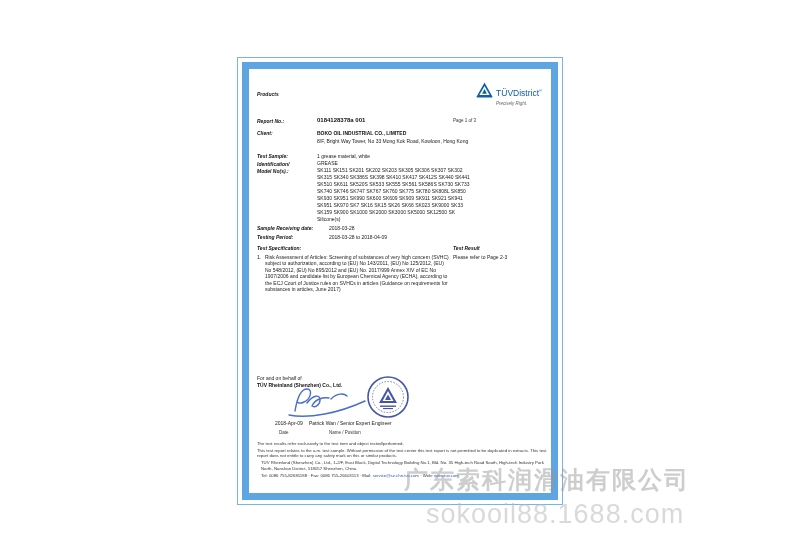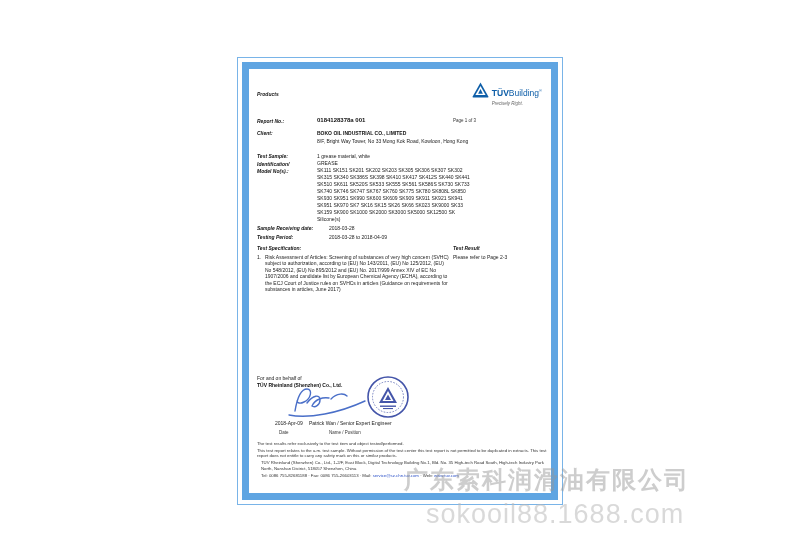--- a/index.html
+++ b/index.html
@@ -12,21 +12,21 @@
   .lbl  { font-size:5px; font-weight:bold; font-style:italic; color:#111; white-space:nowrap; }
   .val  { font-size:5px; color:#222; white-space:nowrap; }
   .val-b{ font-size:5px; font-weight:bold; color:#111; white-space:nowrap; }
   .wrap { white-space:normal; }
   .tiny { font-size:4.5px; color:#333; }
   .models { font-size:5px; color:#222; line-height:7px; width:158px; }
   .spec   { font-size:5px; color:#222; line-height:6.4px; width:184px; }
   .hdr    { font-size:5px; font-weight:bold; font-style:italic; color:#111; white-space:nowrap; }
   .logo { position:absolute; right:9px; top:13px; display:flex; align-items:flex-start; gap:3px; }
   .logo-text .brand { font-size:8.5px; color:#0e5ea8; letter-spacing:0; white-space:nowrap; }
-  .logo-text .brand b { font-weight:bold; }
+  .logo-text .brand b { font-weight:normal; }
   .logo-text .reg { font-size:4px; vertical-align:super; color:#0e5ea8; }
   .logo-text .tagline { font-size:4.5px; font-style:italic; color:#666; margin-top:1px; }
   .footer { left:8px; top:372px; width:293px; font-size:4.3px; line-height:5.7px; color:#333; }
   .footer .blk { margin-bottom:1px; }
   .link { color:#2b50c8; }
   .wm-cn { position:absolute; left:404px; top:464px; font-size:24px; font-weight:bold;
            letter-spacing:2px; color:rgba(150,150,150,0.48); white-space:nowrap; z-index:5; }
   .wm-url { position:absolute; left:426px; top:499px; font-size:27px; font-weight:normal;
             letter-spacing:1px; color:rgba(185,185,185,0.55); white-space:nowrap; z-index:5; }
   .sig { position:absolute; left:38px; top:316px; }
@@ -42,21 +42,21 @@
 
     <div class="logo">
       <span>
         <svg width="17" height="16" viewBox="0 0 100 92">
           <path d="M50 2 L97 86 Q98 90 92 90 L8 90 Q2 90 3 86 Z" fill="#0e5ea8"></path>
           <path d="M50 22 L80 76 L20 76 Z" fill="#ffffff"></path>
           <path d="M50 40 L64 68 L36 68 Z" fill="#0e5ea8"></path>
         </svg>
       </span>
       <span class="logo-text">
-        <span class="brand"><b>TÜV</b><span>Building</span><span class="reg">®</span></span>
+        <span class="brand"><b>TÜV</b><span>District</span><span class="reg">®</span></span>
         <div class="tagline">Precisely Right.</div>
       </span>
     </div>
 
     <div class="abs lbl" style="left:8px;  top:49px;">Report No.:</div>
     <div class="abs val-b" style="left:68px; top:48px; font-size:6px;">0184128378a 001</div>
     <div class="abs tiny" style="left:204px; top:49px;">Page 1 of 3</div>
 
     <div class="abs lbl" style="left:8px;  top:61px;">Client:</div>
     <div class="abs val-b" style="left:68px; top:61px;">BOKO OIL INDUSTRIAL CO., LIMITED</div>

